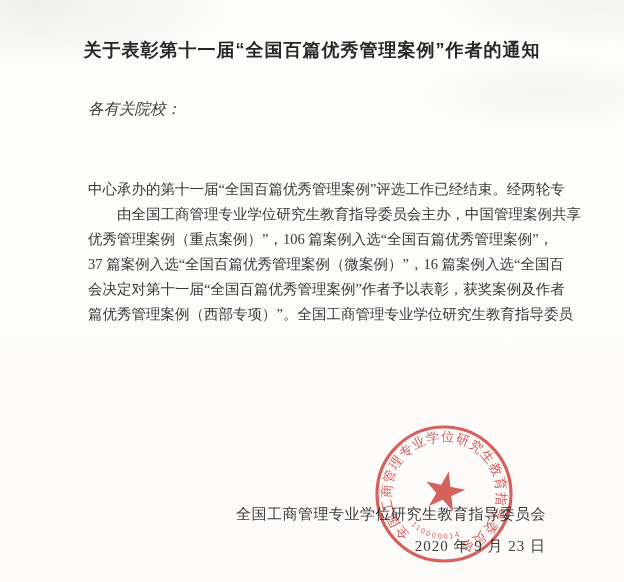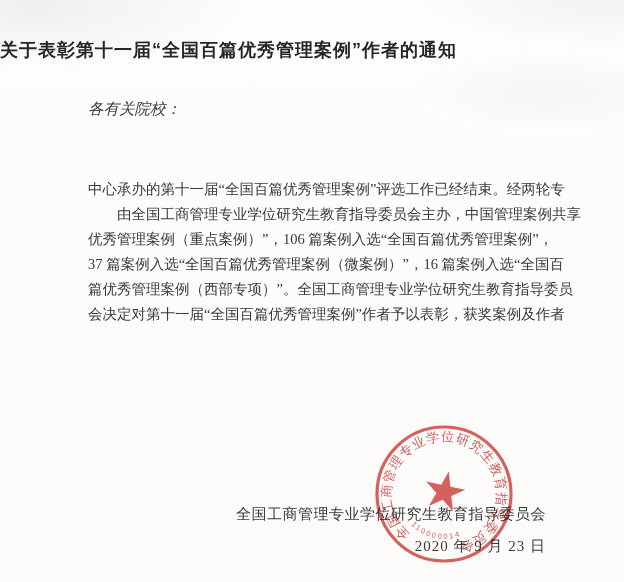--- a/index.html
+++ b/index.html
@@ -11,20 +11,21 @@
     background:
       radial-gradient(ellipse 300px 90px at 6% 1%, rgba(0,0,0,0.055), transparent 70%),
       radial-gradient(ellipse 260px 70px at 96% 0%, rgba(0,0,0,0.045), transparent 70%),
       radial-gradient(ellipse 200px 60px at 88% 16%, rgba(0,0,0,0.03), transparent 70%),
       linear-gradient(#fdfdfc,#fcfbfa);
     font-family:"Liberation Serif", serif;
     color:#3b3b3b;
   }
   .doc-title{
     position:absolute;top:38px;left:0;right:0;
+    text-align:center;
     font-family:"Liberation Sans", sans-serif;
     font-weight:bold;
     font-size:18px;
     letter-spacing:1px;
     color:#262626;
   }
   .salutation{
     position:absolute;top:99px;left:88px;
     font-size:15.5px;
     font-style:italic;
@@ -66,22 +67,22 @@
 
   <div class="doc-title">关于表彰第十一届“全国百篇优秀管理案例”作者的通知</div>
 
   <div class="salutation">各有关院校：</div>
 
   <div class="paragraph">
     <div class="body-line">中心承办的第十一届“全国百篇优秀管理案例”评选工作已经结束。经两轮专</div>
     <div class="body-line indent">由全国工商管理专业学位研究生教育指导委员会主办，中国管理案例共享</div>
     <div class="body-line">优秀管理案例（重点案例）”，106 篇案例入选“全国百篇优秀管理案例”，</div>
     <div class="body-line">37 篇案例入选“全国百篇优秀管理案例（微案例）”，16 篇案例入选“全国百</div>
+    <div class="body-line">会决定对第十一届“全国百篇优秀管理案例”作者予以表彰，获奖案例及作者</div>
     <div class="body-line">篇优秀管理案例（西部专项）”。全国工商管理专业学位研究生教育指导委员</div>
-    <div class="body-line">会决定对第十一届“全国百篇优秀管理案例”作者予以表彰，获奖案例及作者</div>
   </div>
 
   <div class="signoff-org">全国工商管理专业学位研究生教育指导委员会</div>
   <div class="signoff-date">2020 年 9 月 23 日</div>
 
   <svg class="seal" viewBox="0 0 160 160" aria-hidden="true">
     <defs>
       <path id="ringPath" d="M 53.5 125.9 A 53 53 0 1 1 106.5 125.9" fill="none"></path>
       <path id="numPath" d="M 48.2 111.8 A 45 45 0 0 0 111.8 111.8" fill="none"></path>
     </defs>

